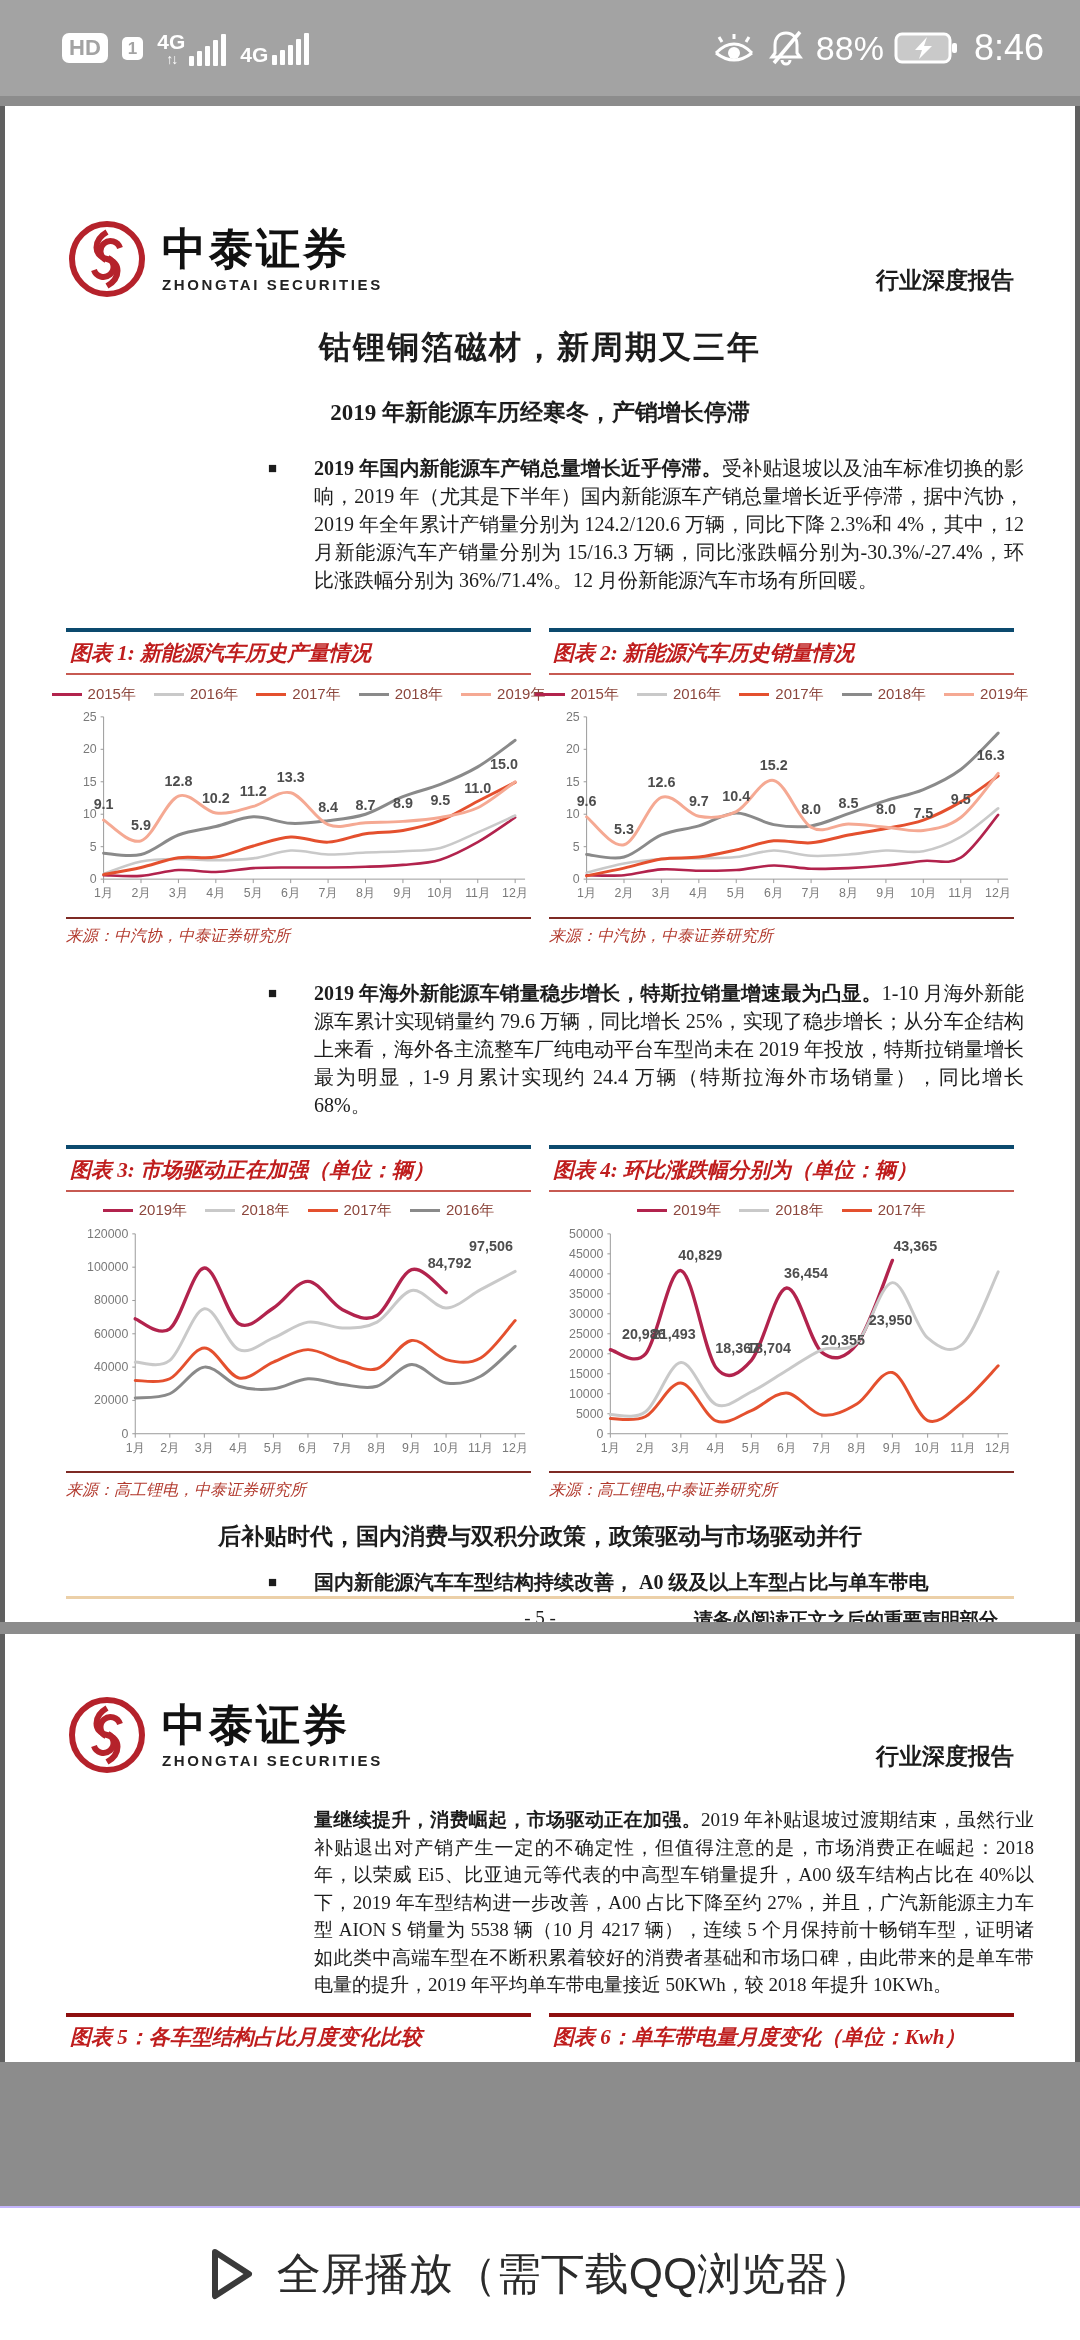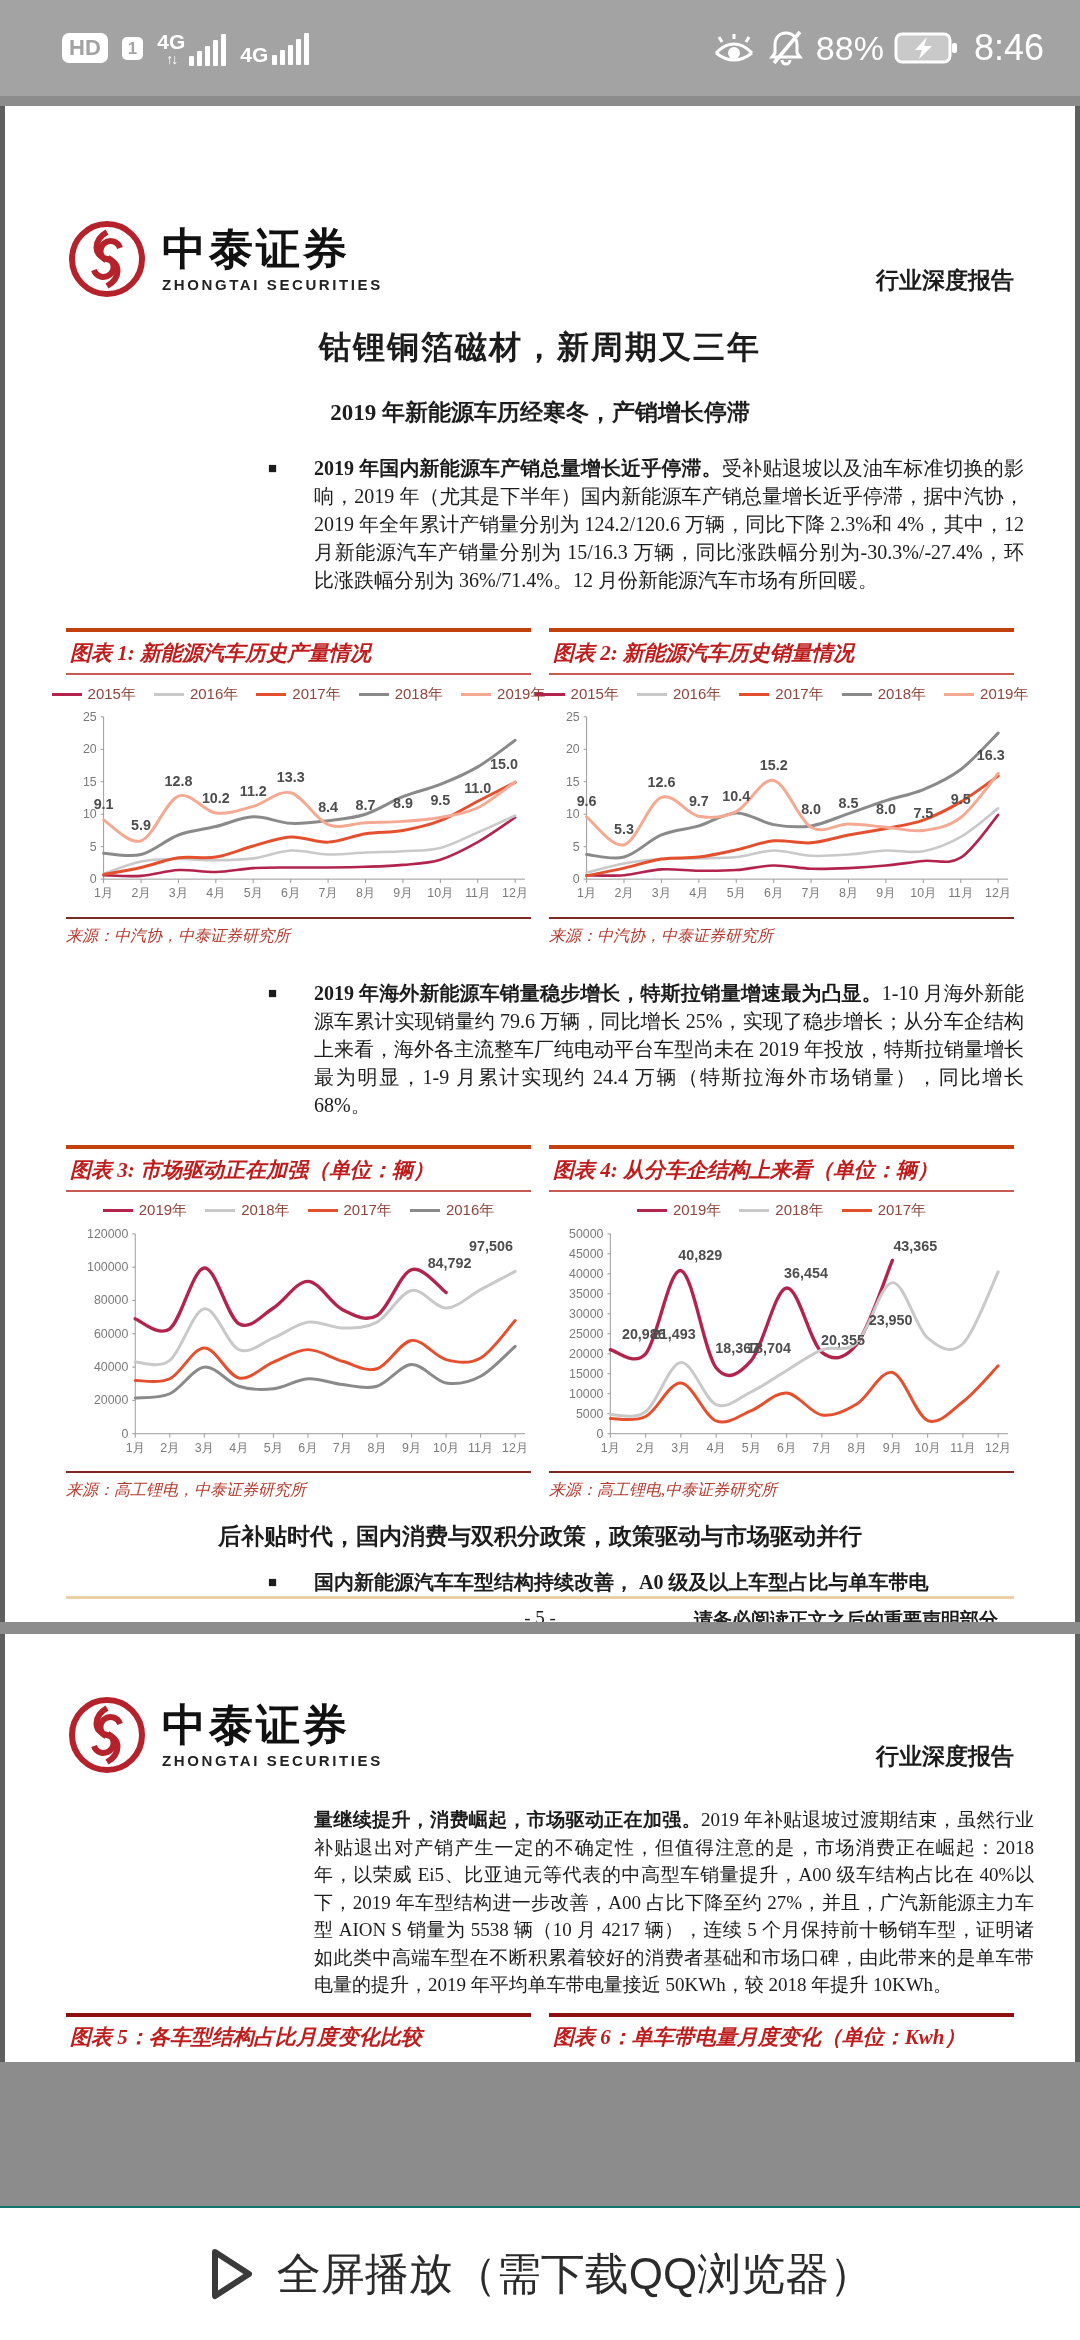--- a/index.html
+++ b/index.html
@@ -59,21 +59,21 @@
   .bullet{position:relative;margin-left:248px;width:710px;font-size:20px;line-height:1.4;
           text-align:justify;margin-top:26px;}
   .bullet .sq{position:absolute;left:-46px;top:3px;font-size:15px;font-family:"Liberation Sans",sans-serif;}
   .bullet b{font-weight:bold;}
   .bullet-2{margin-top:32px;}
   .bullet-3{margin-top:16px;font-weight:bold;}
 
   .charts-row{display:flex;gap:18px;margin-top:34px;}
   .charts-row-2{margin-top:26px;}
   .chart-block{flex:1;min-width:0;}
-  .chart-title{border-top:4px solid #c2410c;border-bottom:2px solid #c75a52;color:#bf1d1d;
+  .chart-title{border-top:4px solid #0c4a6e;border-bottom:2px solid #c75a52;color:#bf1d1d;
                font-size:21px;font-weight:bold;font-style:italic;padding:7px 4px 6px;}
   .legend{display:flex;justify-content:center;gap:18px;margin-top:8px;height:22px;
           font:15px "Liberation Sans",sans-serif;color:#8c463c;align-items:center;}
   .lg-item{display:inline-flex;align-items:center;gap:6px;white-space:nowrap;}
   .lg-swatch{display:inline-block;width:30px;height:3px;}
   .chart-canvas svg{width:100%;display:block;}
   .chart-source{border-top:2px solid #7e2a24;margin-top:4px;padding-top:7px;color:#b23a2e;
                 font-size:16px;font-style:italic;}
   .tick{font:12.5px "Liberation Sans",sans-serif;fill:#7a7a7a;}
   .dlabel{font:600 14.5px "Liberation Sans",sans-serif;fill:#4d4d4d;}
@@ -82,21 +82,21 @@
   .page-num{position:absolute;left:0;right:0;text-align:center;top:8px;font-size:19px;}
   .footer-notice{position:absolute;right:16px;top:8px;font-size:19px;font-weight:bold;}
 
   .p6-para{position:relative;margin-left:248px;width:720px;font-size:19px;line-height:1.45;
            text-align:justify;margin-top:30px;}
   .fig56-row{display:flex;gap:18px;margin-top:14px;}
   .fig56{flex:1;border-top:4px solid #8e0f0f;color:#bf1d1d;font-size:21px;font-weight:bold;
          font-style:italic;padding:6px 4px 0;white-space:nowrap;overflow:hidden;}
 
   
-  .bottom-bar{height:132px;background:#fff;border-top:2px solid #0f766e;flex:none;
+  .bottom-bar{height:132px;background:#fff;border-top:2px solid #c4b5fd;flex:none;
               display:flex;align-items:center;justify-content:center;gap:22px;}
   .play-label{font-size:44px;color:#2b2b2b;font-family:"Liberation Sans",sans-serif;}
 </style>
 </head>
 <body>
 
 <div class="screen">
 
   <div class="status-bar">
     <div class="sb-left">
@@ -425,21 +425,21 @@
                 <path d="M70,141.61666666666665C75.81818181818181,141.3361111111111,93.27272727272727,148.9111111111111,104.9090909090909,139.93333333333334C116.54545454545455,130.95555555555558,128.1818181818182,89.5736111111111,139.8181818181818,87.75C151.45454545454544,85.9263888888889,163.09090909090912,124.08194444444446,174.72727272727275,128.99166666666667C186.36363636363637,133.9013888888889,198,121.83749999999998,209.63636363636363,117.20833333333331C221.27272727272725,112.57916666666665,232.90909090909088,102.9,244.54545454545453,101.21666666666667C256.1818181818182,99.53333333333333,267.81818181818187,107.10833333333333,279.4545454545455,107.10833333333333C291.0909090909091,107.10833333333333,302.72727272727275,107.52916666666667,314.3636363636364,101.21666666666667C326,94.90416666666667,337.6363636363636,71.61805555555556,349.27272727272725,69.23333333333333C360.9090909090909,66.84861111111111,372.54545454545456,87.04861111111111,384.1818181818182,86.90833333333333C395.8181818181818,86.76805555555555,407.45454545454544,74.56557222222222,419.09090909090907,68.39166666666667C430.7272727272727,62.21776111111111,448.1818181818182,52.95269444444445,454,49.8649" fill="none" stroke="#c9c9c9" stroke-width="3" stroke-linecap="round"></path>
                 <path d="M70,160.13333333333335C75.81818181818181,159.8527777777778,93.27272727272727,163.92083333333332,104.9090909090909,158.45C116.54545454545455,152.97916666666666,128.1818181818182,127.4486111111111,139.8181818181818,127.30833333333332C151.45454545454544,127.16805555555554,163.09090909090912,155.2236111111111,174.72727272727275,157.60833333333332C186.36363636363637,159.99305555555554,198,146.3861111111111,209.63636363636363,141.61666666666665C221.27272727272725,136.8472222222222,232.90909090909088,129.13194444444446,244.54545454545453,128.99166666666667C256.1818181818182,128.8513888888889,267.81818181818187,137.5486111111111,279.4545454545455,140.77499999999998C291.0909090909091,144.00138888888887,302.72727272727275,151.85694444444445,314.3636363636364,148.35000000000002C326,144.8430555555556,337.6363636363636,121.27638888888889,349.27272727272725,119.73333333333333C360.9090909090909,118.19027777777778,372.54545454545456,136.14583333333334,384.1818181818182,139.09166666666667C395.8181818181818,142.0375,407.45454545454544,144.0013888888889,419.09090909090907,137.40833333333333C430.7272727272727,130.81527777777777,448.1818181818182,105.84583333333333,454,99.53333333333333" fill="none" stroke="#e4502e" stroke-width="3" stroke-linecap="round"></path>
                 <path d="M70,177.80833333333334C75.81818181818181,177.10694444444445,93.27272727272727,178.7902777777778,104.9090909090909,173.60000000000002C116.54545454545455,168.40972222222226,128.1818181818182,147.9291666666667,139.8181818181818,146.66666666666669C151.45454545454544,145.40416666666667,163.09090909090912,162.37777777777777,174.72727272727275,166.02499999999998C186.36363636363637,169.6722222222222,198,169.8125,209.63636363636363,168.55C221.27272727272725,167.28750000000002,232.90909090909088,159.15138888888887,244.54545454545453,158.45C256.1818181818182,157.7486111111111,267.81818181818187,163.07916666666668,279.4545454545455,164.34166666666667C291.0909090909091,165.60416666666666,302.72727272727275,169.39166666666665,314.3636363636364,166.02499999999998C326,162.6583333333333,337.6363636363636,144.70277777777778,349.27272727272725,144.14166666666668C360.9090909090909,143.58055555555558,372.54545454545456,160.69444444444446,384.1818181818182,162.65833333333333C395.8181818181818,164.6222222222222,407.45454545454544,162.09722222222223,419.09090909090907,155.925C430.7272727272727,149.7527777777778,448.1818181818182,130.675,454,125.625" fill="none" stroke="#8a8a8a" stroke-width="3" stroke-linecap="round"></path>
                 <text x="429.56363636363636" y="28.83333333333334" text-anchor="middle" class="dlabel">97,506</text>
                 <text x="387.67272727272723" y="46.508333333333326" text-anchor="middle" class="dlabel">84,792</text>
               </svg>
           </div>
           <div class="chart-source">来源：高工锂电，中泰证券研究所</div>
         </div>
         <div class="chart-block">
-          <div class="chart-title">图表 4: 从分车企结构上来看（单位：辆）</div>
+          <div class="chart-title">图表 4: 环比涨跌幅分别为（单位：辆）</div>
           <div class="chart-canvas">
             <div class="legend">
                 <span class="lg-item">
                   <span class="lg-swatch" style="background: rgb(178, 35, 77);"></span>
                   <span>2019年</span>
                 </span>
                 <span class="lg-item">
                   <span class="lg-swatch" style="background: rgb(201, 201, 201);"></span>
                   <span>2018年</span>
                 </span>

